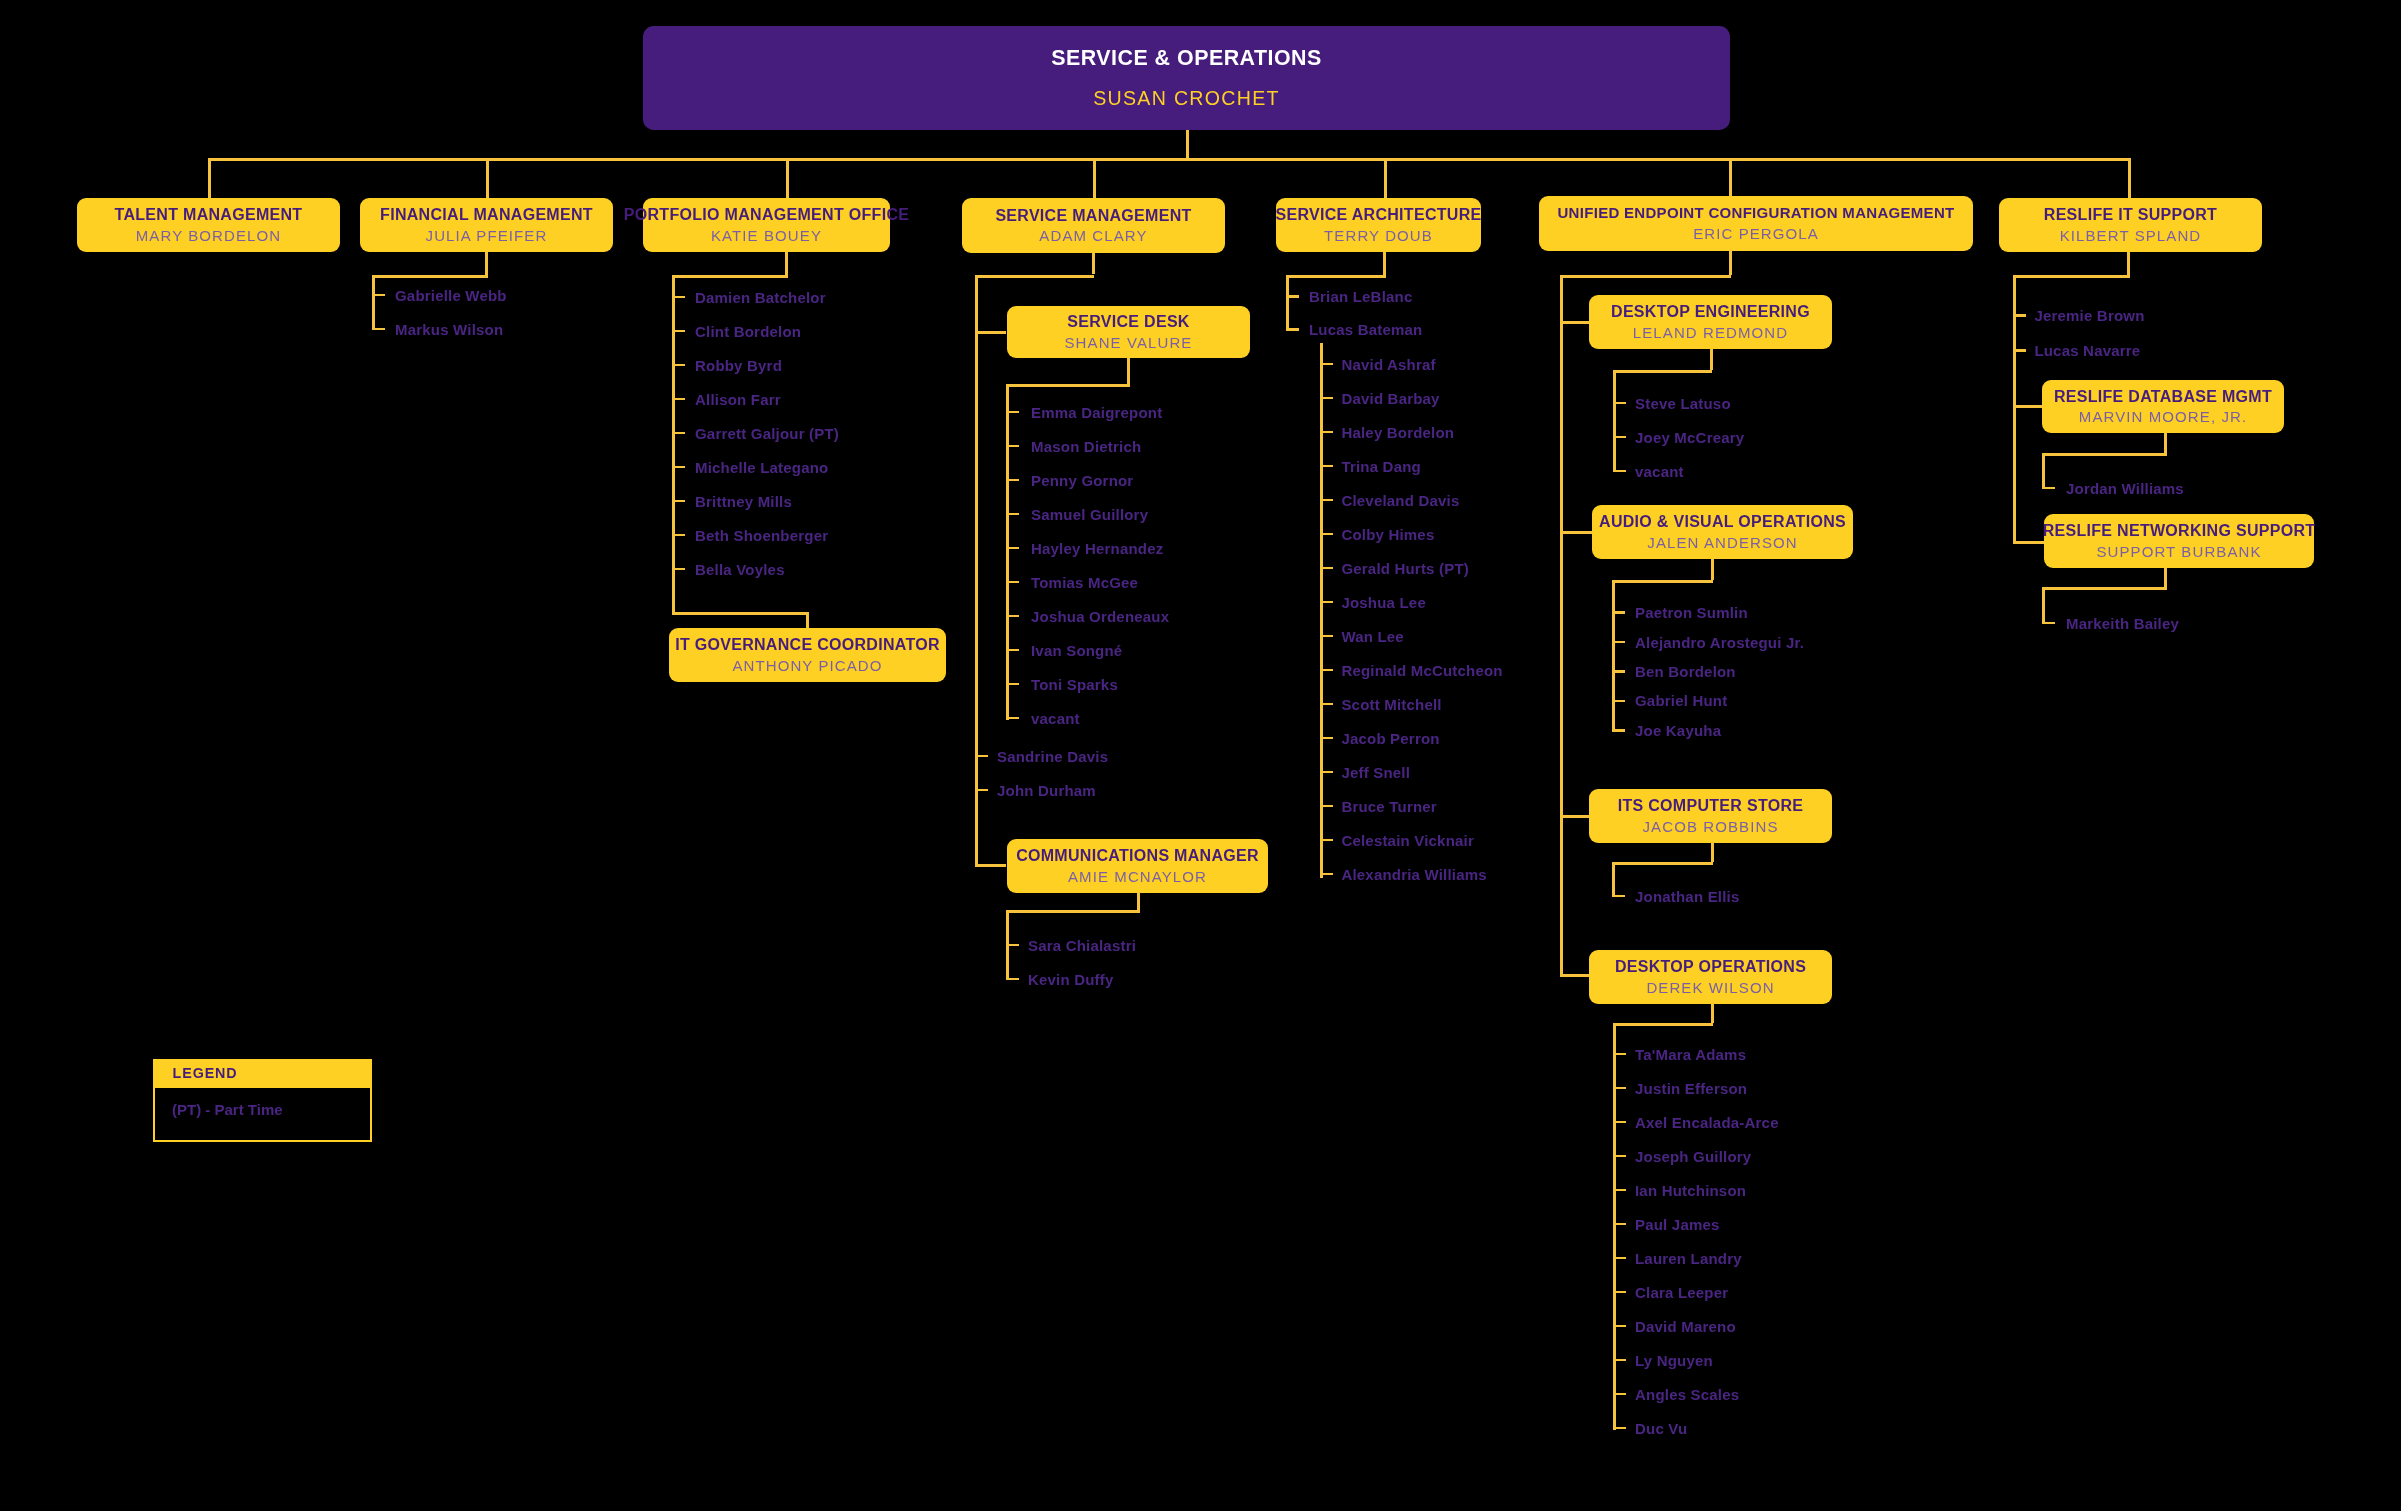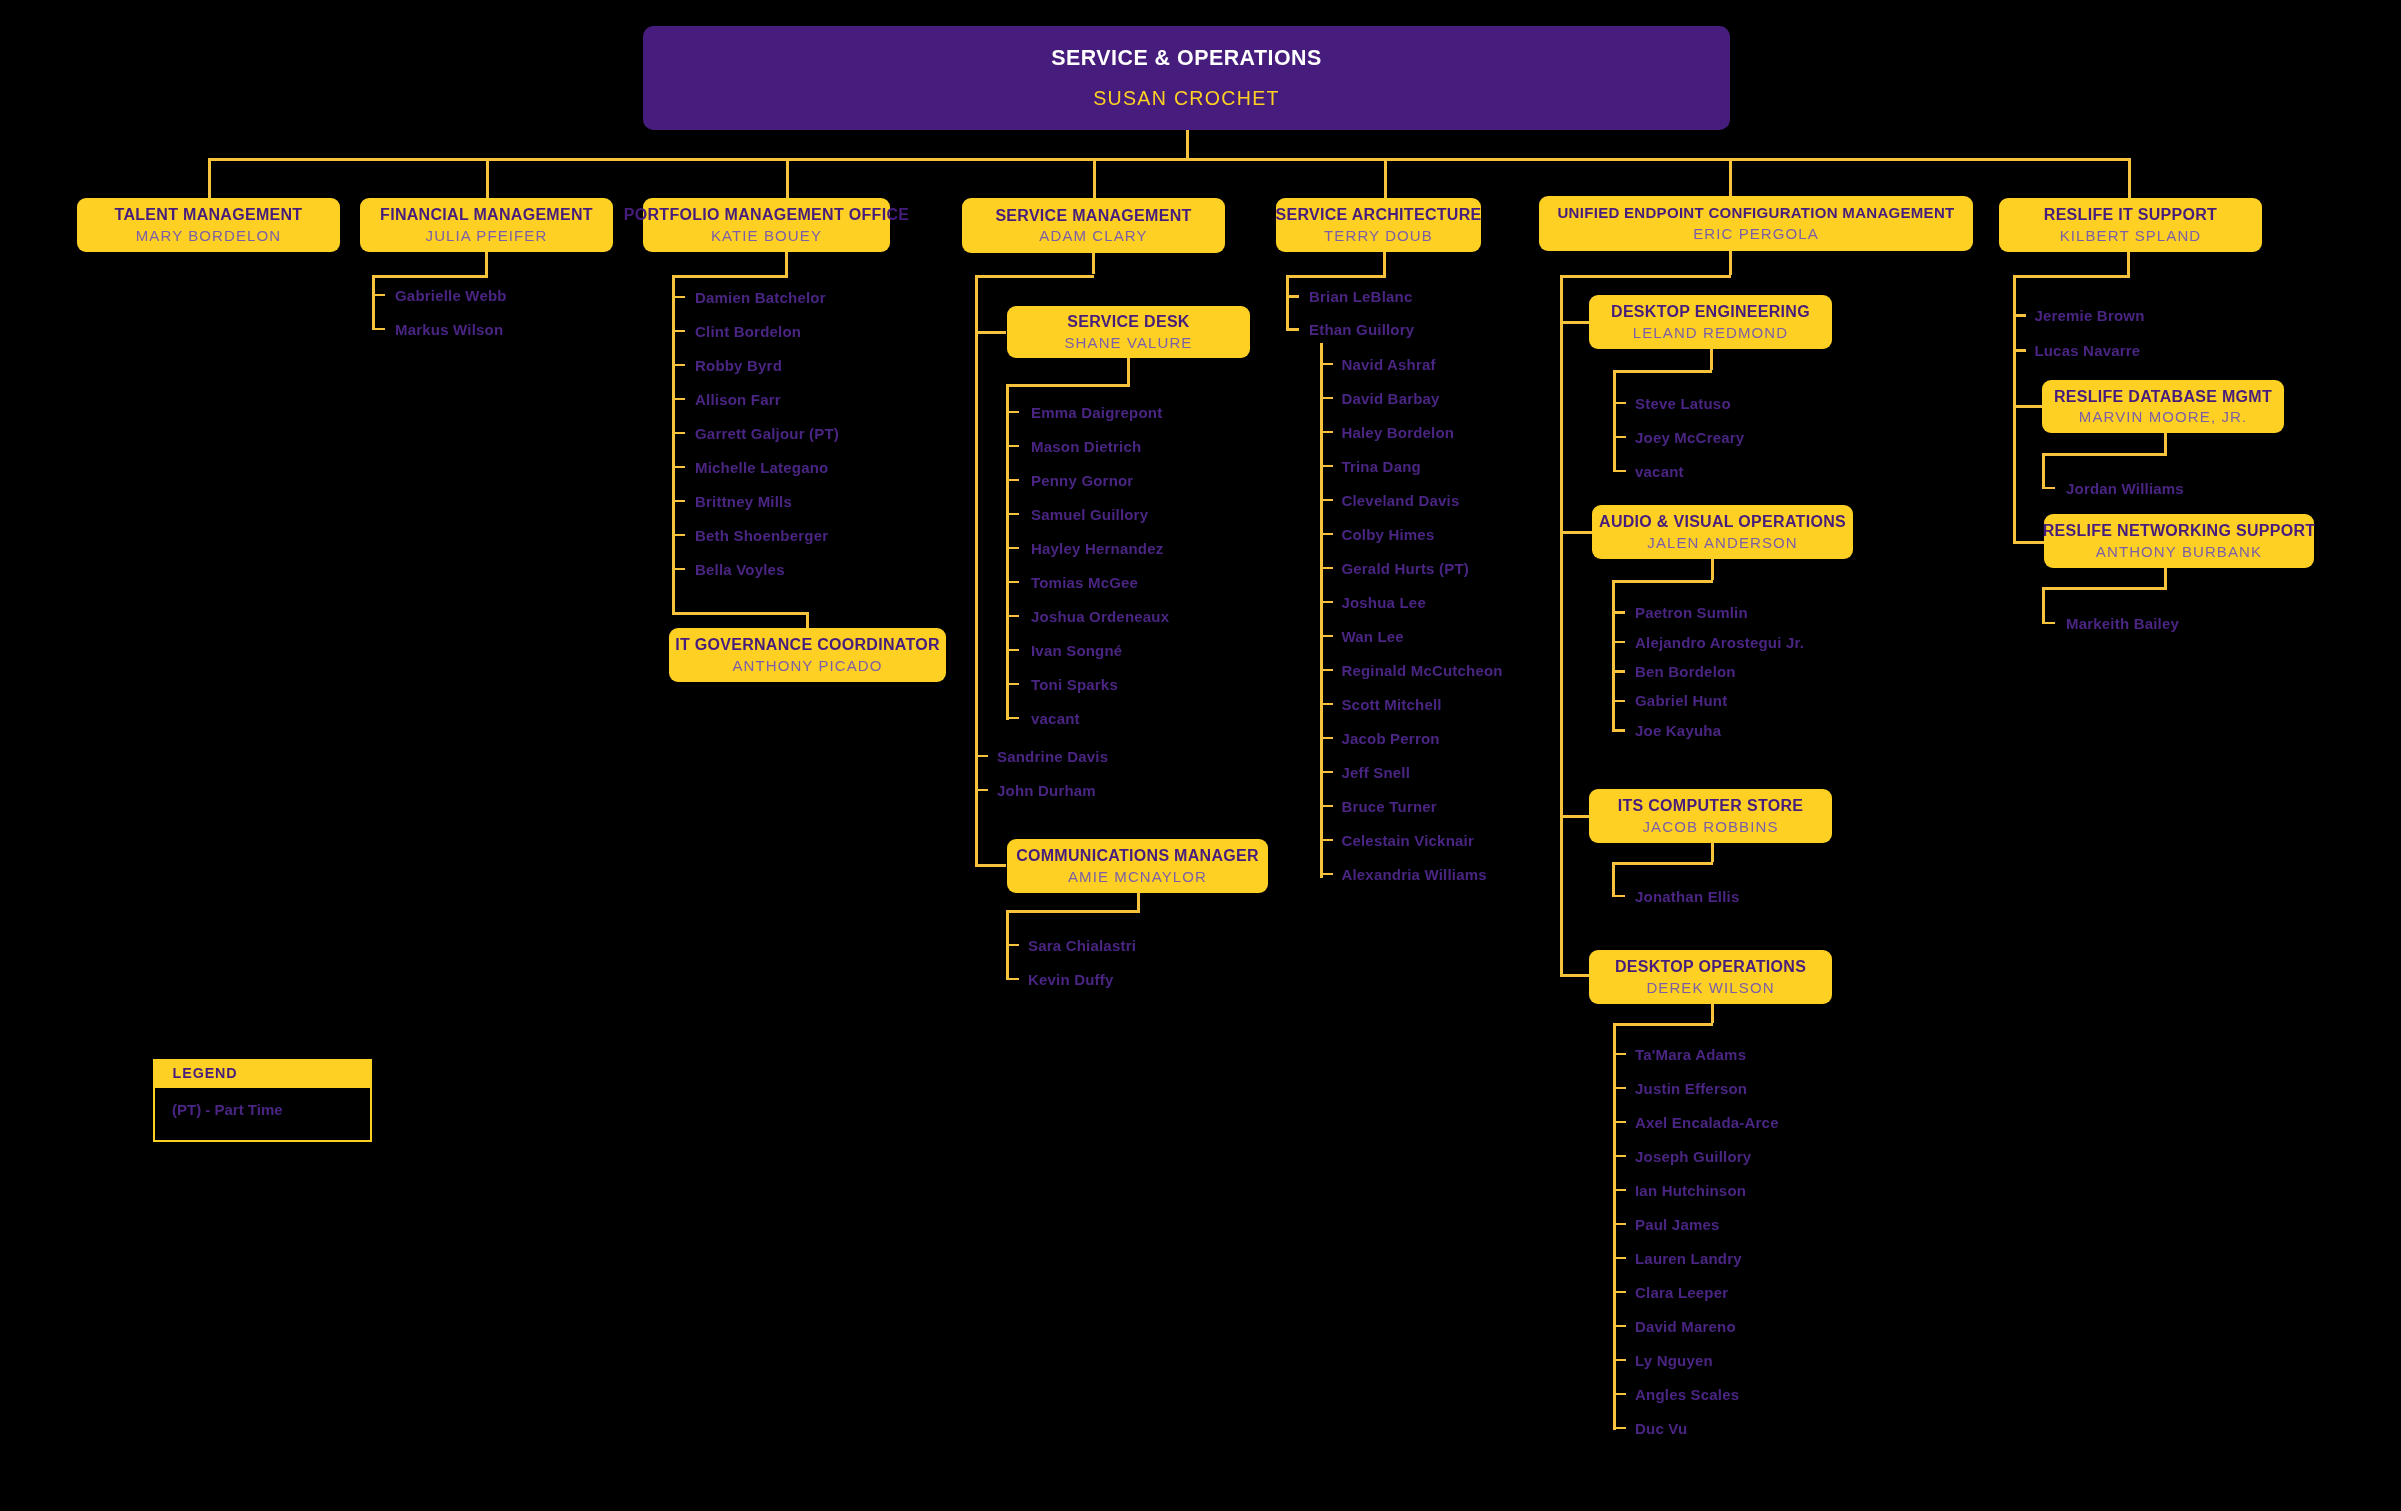--- a/index.html
+++ b/index.html
@@ -231,21 +231,21 @@
   <div class="vline" style="left:1383px;top:252px;height:23px;"></div>
   <div class="hline" style="left:1286px;top:275px;width:100px;"></div>
   <div class="vline" style="left:1286px;top:275px;height:54px;"></div>
   <div class="list" style="left:1286px;top:280px;--dy:33px;--pl:23px;">
       <div class="row">
         <span class="tick"></span>
         <span class="nm">Brian LeBlanc</span>
       </div>
       <div class="row">
         <span class="tick"></span>
-        <span class="nm">Ethan Guillory</span>
+        <span class="nm">Lucas Bateman</span>
       </div>
     </div>
   <div class="vline" style="left:1320px;top:343px;height:535px;"></div>
   <div class="list" style="left:1320px;top:347px;--dy:34px;--pl:21.4px;">
       <div class="row">
         <span class="tick"></span>
         <span class="nm">Navid Ashraf</span>
       </div>
       <div class="row">
         <span class="tick"></span>
@@ -464,21 +464,21 @@
   <div class="vline" style="left:2042px;top:453px;height:35px;"></div>
   <div class="list" style="left:2042px;top:471px;--dy:34px;--pl:24px;">
       <div class="row">
         <span class="tick"></span>
         <span class="nm">Jordan Williams</span>
       </div>
     </div>
   <div class="hline" style="left:2013px;top:541px;width:31px;"></div>
   <div class="box" style="left:2044px;top:514px;width:270px;height:54px;">
     <div class="t">RESLIFE NETWORKING SUPPORT</div>
-    <div class="n">ANTHONY BURBANK</div>
+    <div class="n">SUPPORT BURBANK</div>
   </div>
   <div class="vline" style="left:2164px;top:568px;height:19px;"></div>
   <div class="hline" style="left:2042px;top:587px;width:125px;"></div>
   <div class="vline" style="left:2042px;top:587px;height:36px;"></div>
   <div class="list" style="left:2042px;top:606px;--dy:34px;--pl:24px;">
       <div class="row">
         <span class="tick"></span>
         <span class="nm">Markeith Bailey</span>
       </div>
     </div>

